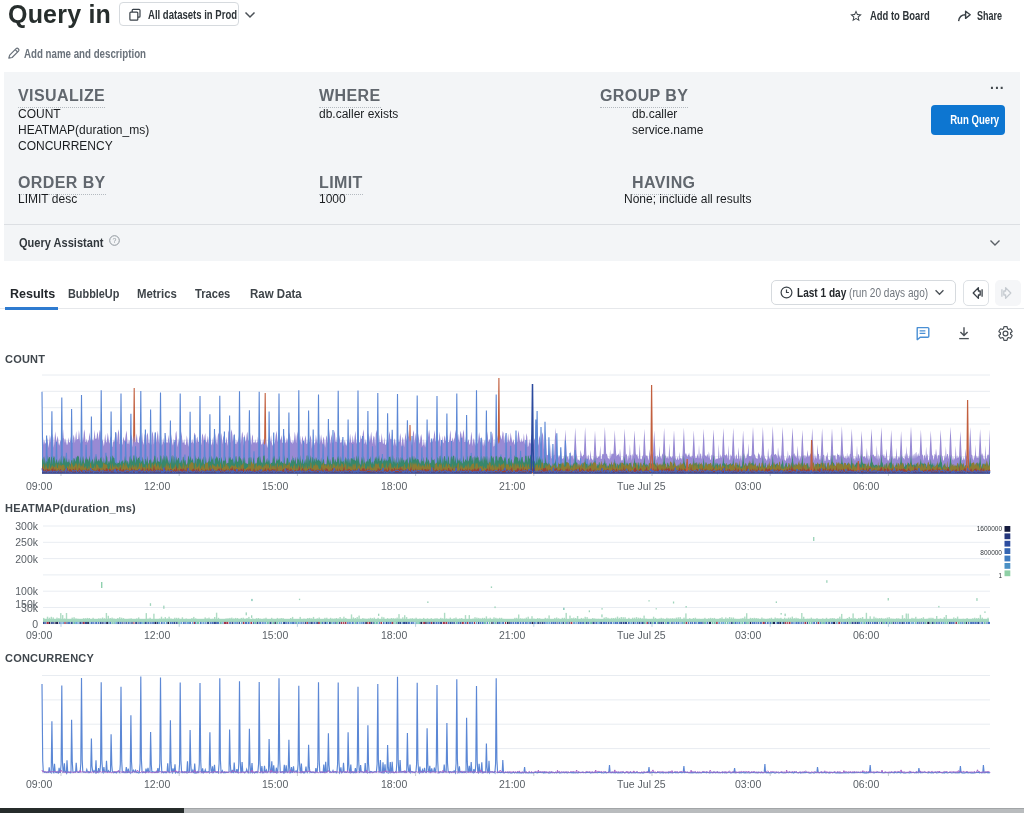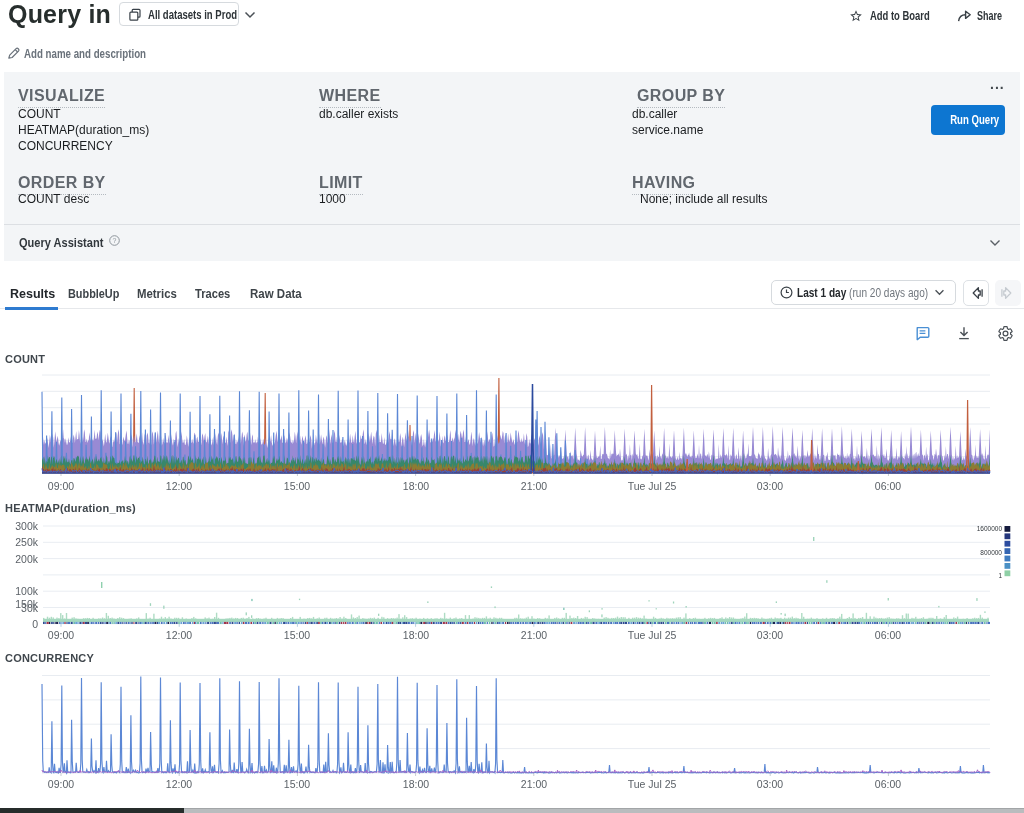--- a/index.html
+++ b/index.html
@@ -1,19 +1,19 @@
 <!DOCTYPE html>
 <html><head><meta charset="utf-8"><style>
 * { margin:0; padding:0; box-sizing:border-box; }
 body { font-family:"Liberation Sans", sans-serif; background:#fff; }
 #page { position:relative; width:1024px; height:813px; overflow:hidden; background:#fff; }
 .abs { position:absolute; }
 .seclabel { position:absolute; font-size:16px; font-weight:600; color:#61676e; letter-spacing:0.4px; border-bottom:1px dotted #b4bac0; padding-bottom:2px; }
 .vals { position:absolute; font-size:12px; color:#1a1d20; line-height:16px; }
-.xl { position:absolute; width:70px; text-align:center; font-size:10.5px; color:#5b6167; }
+.xl { position:absolute; width:70px; text-align:left; font-size:10.5px; color:#5b6167; }
 .yl { position:absolute; left:0; width:38px; text-align:right; font-size:10.5px; color:#5b6167; }
 .ctitle { position:absolute; left:5px; font-size:11px; font-weight:700; color:#3f464c; letter-spacing:0.2px; }
 .tab { position:absolute; top:287px; font-size:12.5px; font-weight:700; color:#3e4449; }
 </style></head>
 <body>
 <div id="page">
 
 <div class="abs" style="left:8px;top:0px;font-size:25px;font-weight:700;color:#272e2d;letter-spacing:0.2px">Query in</div>
 <div class="abs" style="left:119px;top:2px;width:120px;height:24px;border:1px solid #d6dade;border-radius:4px;background:#fff">
   <svg class="abs" style="left:8px;top:5px" width="14" height="14" viewBox="0 0 14 14">
@@ -41,28 +41,28 @@
     </svg>
 <div class="abs" style="left:23.5px;top:47px;font-size:12px;font-weight:700;color:#6a727b;white-space:nowrap;transform:scaleX(0.81);transform-origin:left center">Add name and description</div>
 
 <div class="abs" style="left:4px;top:72px;width:1016px;height:152px;background:#f3f5f7"></div>
 <div class="abs" style="left:4px;top:224px;width:1016px;height:37px;background:#f3f5f7;border-top:1px solid #dcdfe3"></div>
 
 <div class="seclabel" style="left:18px;top:87px">VISUALIZE</div>
 <div class="vals" style="left:18px;top:105.5px">COUNT<br>HEATMAP(duration_ms)<br>CONCURRENCY</div>
 <div class="seclabel" style="left:319px;top:87px">WHERE</div>
 <div class="vals" style="left:319px;top:105.5px">db.caller exists</div>
-<div class="seclabel" style="left:637px;top:87px">GROUP BY</div>
+<div class="seclabel" style="left:600px;top:87px">GROUP BY</div>
 <div class="vals" style="left:632px;top:105.5px">db.caller<br>service.name</div>
 <div class="seclabel" style="left:18px;top:174px">ORDER BY</div>
-<div class="vals" style="left:18px;top:190.5px">COUNT desc</div>
+<div class="vals" style="left:18px;top:190.5px">LIMIT desc</div>
 <div class="seclabel" style="left:319px;top:174px">LIMIT</div>
 <div class="vals" style="left:319px;top:190.5px">1000</div>
 <div class="seclabel" style="left:632px;top:174px">HAVING</div>
-<div class="vals" style="left:640px;top:190.5px">None; include all results</div>
+<div class="vals" style="left:624px;top:190.5px">None; include all results</div>
 
 <div class="abs" style="left:990px;top:76px;font-size:14px;font-weight:700;color:#42484d;letter-spacing:1px">...</div>
 <div class="abs" style="left:931px;top:105px;width:74px;height:30px;background:#0d76d1;border-radius:4px;color:#fff;font-size:12px;font-weight:700;text-align:right;line-height:30px"><span style="display:inline-block;transform:scaleX(0.8)">Run Query</span></div>
 
 <div class="abs" style="left:19px;top:235px;font-size:13px;font-weight:700;color:#31373c;white-space:nowrap;transform:scaleX(0.85);transform-origin:left center">Query Assistant</div>
 <svg class="abs" style="left:109px;top:235px" width="11" height="11" viewBox="0 0 11 11">
       <circle cx="5.5" cy="5.5" r="4.8" fill="none" stroke="#8d949b" stroke-width="1"></circle>
       <text x="5.5" y="8" text-anchor="middle" font-size="7" fill="#8d949b" font-family="Liberation Sans">?</text>
     </svg>
 <svg class="abs" style="left:989px;top:239px" width="12" height="8" viewBox="0 0 12 8">

